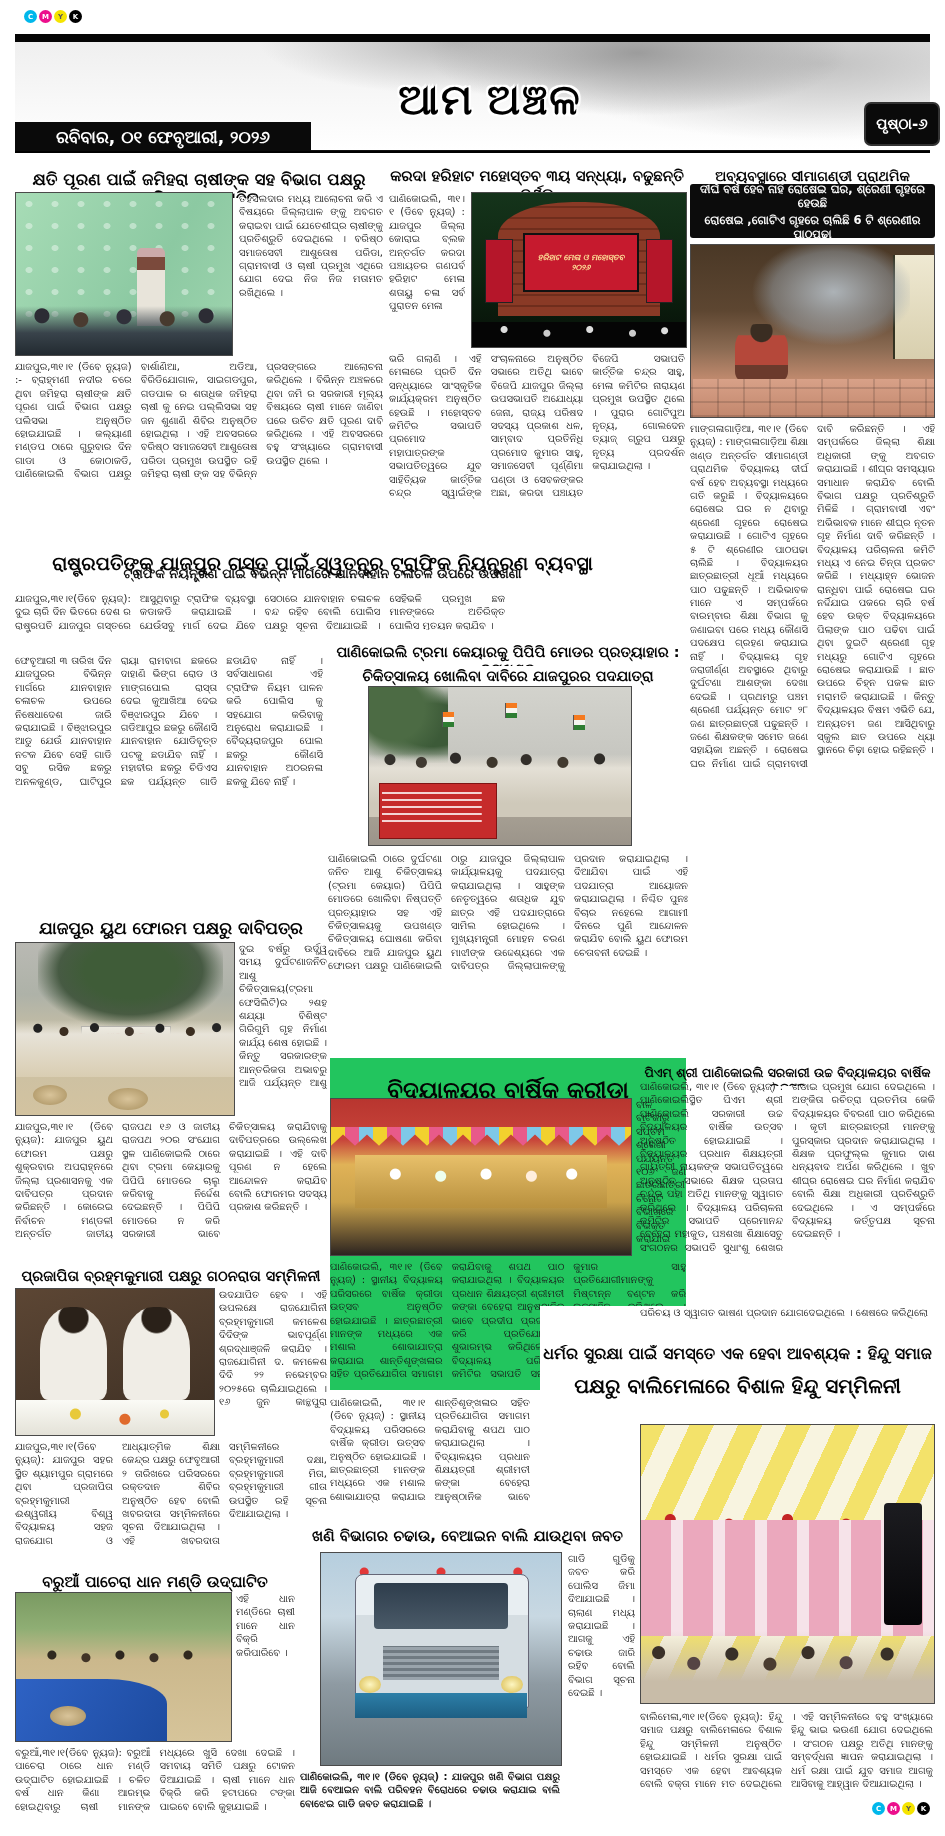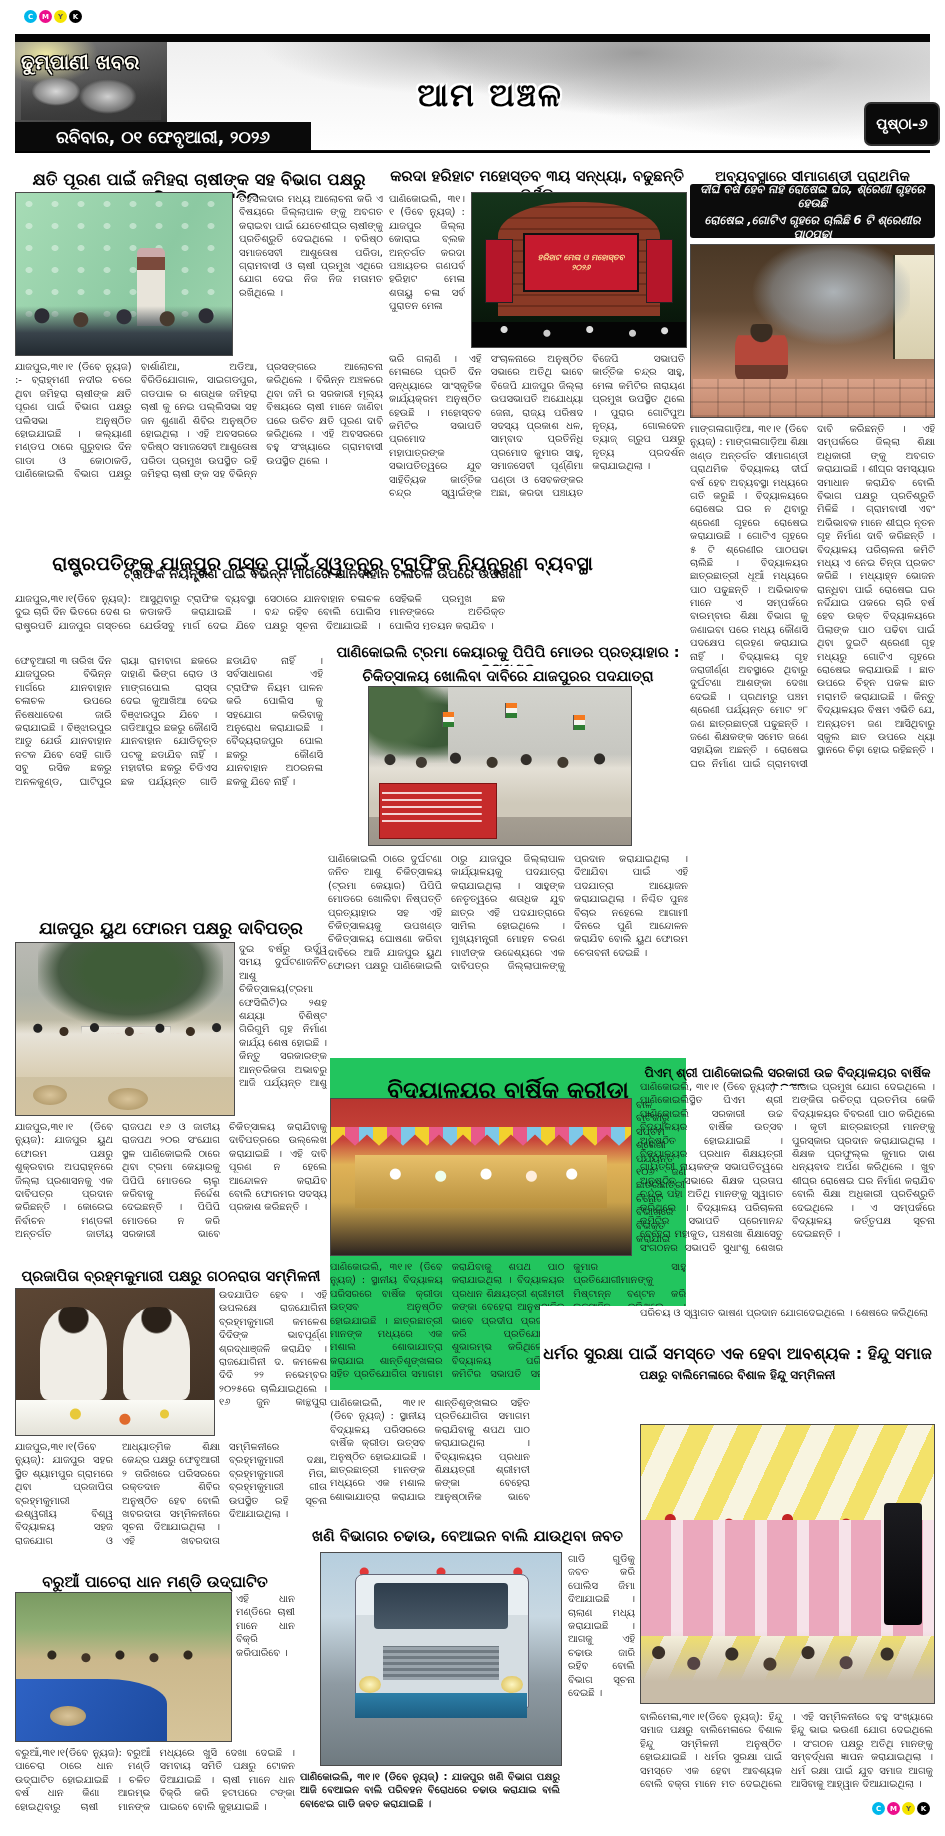--- a/index.html
+++ b/index.html
@@ -26,22 +26,22 @@
      radial-gradient(ellipse 70px 40px at 20% 15%, #efe9a6 0%, transparent 75%),
      linear-gradient(160deg,#8a8a8a 0%,#5d5d5d 40%,#2e2e2e 100%);
      color:#fff;overflow:hidden;}
   .logo .huts{position:absolute;left:6px;bottom:2px;width:140px;height:52px;
      background:
       radial-gradient(ellipse 34px 20px at 25% 45%, #d8d8d8 0%, #888 60%, transparent 72%),
       radial-gradient(ellipse 40px 24px at 62% 55%, #cfcfcf 0%, #777 60%, transparent 72%),
       linear-gradient(0deg,#3a3a3a 0%,transparent 80%);}
   .logo .lg-text{position:absolute;left:6px;top:8px;font-size:20px;font-weight:bold;
      color:#fffdf2;text-shadow:1px 1px 0 #000,-1px -1px 0 #000,1px -1px 0 #000,-1px 1px 0 #000;}
-  .main-title{font-size:32px;font-weight:bold;color:#000;text-align:center;letter-spacing:2px;
-     text-shadow:0 0 2px #fff,0 0 4px #fff,2px 2px 0 #fff,-2px -2px 0 #fff,2px -2px 0 #fff,-2px 2px 0 #fff;}
+  .main-title{font-size:42px;font-weight:bold;color:#000;text-align:center;letter-spacing:2px;
+     text-shadow:0 0 2px #fff,0 0 4px #fff,2px 2px 0 #fff,-2px -2px 0 #fff,2px -2px 0 #fff,-2px 2px 0 #fff;font-family:Liberation Serif, serif;}
   .datebox{background:#0a0a0a;color:#fff;font-size:17px;font-weight:bold;
      display:flex;align-items:center;justify-content:center;}
   .pagebox{background:#0a0a0a;color:#fff;font-size:15px;font-weight:bold;border-radius:7px;
      display:flex;align-items:center;justify-content:center;border:2px solid #333;}
   
   .hl{font-weight:bold;color:#030303;text-align:center;line-height:1.18;overflow:hidden;}
   .subhl{font-weight:bold;color:#111;text-align:center;overflow:hidden;}
   .blackbox{background:#0c0c0c;color:#fbfbfb;text-align:center;font-weight:bold;
      display:flex;flex-direction:column;justify-content:center;gap:3px;border-radius:3px;}
   .bt{font-size:10px;line-height:1.34;text-align:justify;color:#171717;overflow:hidden;column-gap:9px;}
@@ -197,24 +197,20 @@
 
   <div class="abs marks" style="left:24px;top:10px;">
     <div class="dot dot-c">C</div>
     <div class="dot dot-m">M</div>
     <div class="dot dot-y">Y</div>
     <div class="dot dot-k">K</div>
   </div>
 
   <div class="abs toprule" style="left:15px;top:34px;width:915px;height:8px;"></div>
   <div class="abs sky" style="left:15px;top:42px;width:915px;height:108px;"></div>
-  <div class="abs logo" style="left:15px;top:42px;width:152px;height:80px;">
-    <div class="huts"></div>
-    <div class="lg-text">ଢୁମ୍ପାଣୀ ଖବର</div>
-  </div>
   <div class="abs main-title" style="left:280px;top:76px;width:420px;">ଆମ ଅଞ୍ଚଳ</div>
   <div class="abs datebox" style="left:15px;top:122px;width:296px;height:30px;">ରବିବାର, ୦୧ ଫେବୃଆରୀ, ୨୦୨୬</div>
   <div class="abs pagebox" style="left:864px;top:102px;width:72px;height:40px;">ପୃଷ୍ଠା-୬</div>
   <div class="abs" style="left:15px;top:151px;width:915px;height:2px;background:#000;"></div>
 
   <section class="abs" style="left:15px;top:156px;width:368px;height:378px;">
     <h2 class="hl abs" style="left:0;top:0;width:368px;height:28px;font-size:16.5px;">କ୍ଷତି ପୂରଣ ପାଇଁ ଜମିହରା ଚାଷୀଙ୍କ ସହ ବିଭାଗ ପକ୍ଷରୁ ପଲିସଭା ଅନୁଷ୍ଠିତ</h2>
     <div class="ph phA abs" style="left:0;top:36px;width:216px;height:162px;">
       <div class="spkA"></div>
       <div class="crowdA"></div>
@@ -234,21 +230,21 @@
         <span>ହରିହାଟ ମେଳା ଓ ମହୋସ୍ତବ</span>
         <span>୨୦୨୬</span>
       </div>
       <div class="crowdB"></div>
     </div>
     <div class="bt abs" style="left:0;top:196px;width:296px;height:182px;column-count:3;">ଭରି ଗଲାଣି । ଏହି ମେଳାରେ ପ୍ରତି ଦିନ ସନ୍ଧ୍ୟାରେ ସାଂସ୍କୃତିକ କାର୍ଯ୍ୟକ୍ରମ ଅନୁଷ୍ଠିତ ହେଉଛି । ମହୋସ୍ତବ କମିଟିର ସଭାପତି ପ୍ରମୋଦ ମହାପାତ୍ରଙ୍କ ସଭାପତିତ୍ୱରେ ଯୁବ ସାହିତ୍ୟିକ କାର୍ତ୍ତିକ ଚନ୍ଦ୍ର ସ୍ୱାଇଁଙ୍କ ସଂଚାଳନାରେ ଅନୁଷ୍ଠିତ ସଭାରେ ଅତିଥି ଭାବେ ବିଜେପି ଯାଜପୁର ଜିଲ୍ଲା ଉପସଭାପତି ଅଯୋଧ୍ୟା ଜେନା, ରାଜ୍ୟ ପରିଷଦ ସଦସ୍ୟ ପ୍ରକାଶ ଧଳ, ସାମ୍ବାଦ ପ୍ରତିନିଧି ପ୍ରମୋଦ କୁମାର ସାହୁ, ସମାଜସେବୀ ପୂର୍ଣ୍ଣିମା ପଣ୍ଡା ଓ ସେବକଙ୍କର ଅଛା, କରଦା ପଞ୍ଚାୟତ ବିଜେପି ସଭାପତି କାର୍ତ୍ତିକ ଚନ୍ଦ୍ର ସାହୁ, ମେଳା କମିଟିର ନାରାୟଣ ପ୍ରମୁଖ ଉପସ୍ଥିତ ଥିଲେ । ପୁରାର ଗୋଟିପୁଅ ନୃତ୍ୟ, ଗୋଲଦେନ ତ୍ୟାଜ୍ ଗ୍ରୁପ ପକ୍ଷରୁ ନୃତ୍ୟ ପ୍ରଦର୍ଶନ କରାଯାଇଥିଲା ।</div>
   </section>
 
   <section class="abs" style="left:690px;top:156px;width:245px;height:896px;">
     <h2 class="hl abs" style="left:0;top:0;width:245px;height:24px;font-size:14px;">ଅବ୍ୟବସ୍ଥାରେ ସୀମାଗଣ୍ଡୀ ପ୍ରାଥମିକ ବିଦ୍ୟାଳୟ</h2>
-    <div class="blackbox abs" style="left:0;top:28px;width:245px;height:54px;font-size:11.5px;font-style:italic;">
+    <div class="blackbox abs" style="left:0;top:28px;width:245px;height:54px;font-size:11.5px;">
       <span>ଦୀର୍ଘ ବର୍ଷ ହେବ ନାହିଁ ରୋଷେଇ ଘର, ଶ୍ରେଣୀ ଗୃହରେ ହେଉଛି</span>
       <span>ରୋଷେଇ ,ଗୋଟିଏ ଗୃହରେ ଚାଲିଛି 6 ଟି ଶ୍ରେଣୀର ପାଠପଢା</span>
     </div>
     <div class="ph phC abs" style="left:0;top:88px;width:243px;height:172px;">
       <div class="winC"></div>
       <div class="cookC"></div>
       <div class="tilesC"></div>
       <div class="smokeC"></div>
     </div>
     <div class="bt abs" style="left:0;top:266px;width:245px;height:630px;column-count:2;">ମାଙ୍ଗଳାଗାଡ଼ିଆ, ୩୧।୧ (ଡିବେ ନ୍ୟୁଜ୍) : ମାଙ୍ଗଳାଗାଡ଼ିଆ ଶିକ୍ଷା ଖଣ୍ଡ ଅନ୍ତର୍ଗତ ସୀମାଗଣ୍ଡୀ ପ୍ରାଥମିକ ବିଦ୍ୟାଳୟ ଦୀର୍ଘ ବର୍ଷ ହେବ ଅବ୍ୟବସ୍ଥା ମଧ୍ୟରେ ଗତି କରୁଛି । ବିଦ୍ୟାଳୟରେ ରୋଷେଇ ଘର ନ ଥିବାରୁ ଶ୍ରେଣୀ ଗୃହରେ ରୋଷେଇ କରାଯାଉଛି । ଗୋଟିଏ ଗୃହରେ ୫ ଟି ଶ୍ରେଣୀର ପାଠପଢା ଚାଲିଛି । ବିଦ୍ୟାଳୟର ଛାତ୍ରଛାତ୍ରୀ ଧୂଆଁ ମଧ୍ୟରେ ପାଠ ପଢୁଛନ୍ତି । ଅଭିଭାବକ ମାନେ ଏ ସମ୍ପର୍କରେ ବାରମ୍ବାର ଶିକ୍ଷା ବିଭାଗ କୁ ଜଣାଇବା ପରେ ମଧ୍ୟ କୌଣସି ପଦକ୍ଷେପ ଗ୍ରହଣ କରାଯାଇ ନାହିଁ । ବିଦ୍ୟାଳୟ ଗୃହ ଜରାଜୀର୍ଣ୍ଣ ଅବସ୍ଥାରେ ଥିବାରୁ ଦୁର୍ଘଟଣା ଆଶଙ୍କା ଦେଖା ଦେଇଛି । ପ୍ରଥମରୁ ପଞ୍ଚମ ଶ୍ରେଣୀ ପର୍ଯ୍ୟନ୍ତ ମୋଟ ୨୮ ଜଣ ଛାତ୍ରଛାତ୍ରୀ ପଢୁଛନ୍ତି । ଜଣେ ଶିକ୍ଷକଙ୍କ ସମେତ ଜଣେ ସହାୟିକା ଅଛନ୍ତି । ରୋଷେଇ ଘର ନିର୍ମାଣ ପାଇଁ ଗ୍ରାମବାସୀ ଦାବି କରିଛନ୍ତି । ଏହି ସମ୍ପର୍କରେ ଜିଲ୍ଲା ଶିକ୍ଷା ଅଧିକାରୀ ଙ୍କୁ ଅବଗତ କରାଯାଇଛି । ଶୀଘ୍ର ସମସ୍ୟାର ସମାଧାନ କରାଯିବ ବୋଲି ବିଭାଗ ପକ୍ଷରୁ ପ୍ରତିଶ୍ରୁତି ମିଳିଛି । ଗ୍ରାମବାସୀ ଏବଂ ଅଭିଭାବକ ମାନେ ଶୀଘ୍ର ନୂତନ ଗୃହ ନିର୍ମାଣ ଦାବି କରିଛନ୍ତି । ବିଦ୍ୟାଳୟ ପରିଚାଳନା କମିଟି ମଧ୍ୟ ଏ ନେଇ ଚିନ୍ତା ପ୍ରକଟ କରିଛି । ମଧ୍ୟାହ୍ନ ଭୋଜନ ରାନ୍ଧିବା ପାଇଁ ରୋଷେଇ ଘର ନର୍ଦ୍ଦିଯାଇ ପକରେ ଚାରି ବର୍ଷ ହେବ ଉକ୍ତ ବିଦ୍ୟାଳୟରେ ପିଲାଙ୍କ ପାଠ ପଢିବା ପାଇଁ ଥିବା ଦୁଇଟି ଶ୍ରେଣୀ ଗୃହ ମଧ୍ୟରୁ ଗୋଟିଏ ଗୃହରେ ରୋଷେଇ କରାଯାଉଛି । ଛାତ ଉପରେ ଚିହ୍ନ ପକଳ ଛାତ ମରାମତି କରାଯାଇଛି । କିନ୍ତୁ ବିଦ୍ୟାଳୟର ବିଷମ ଏଭିତି ଯେ, ଅନ୍ୟତମ ଜଣ ଆସିଥିବାରୁ ସ୍କୁଲ ଛାତ ଉପରେ ଧ୍ୟା ସ୍ଥାନରେ ଚିଢ଼ା ହୋଇ ରହିଛନ୍ତି ।</div>
@@ -311,21 +307,21 @@
   <div class="bt abs" style="left:330px;top:1396px;width:200px;height:112px;column-count:2;">ପାଣିକୋଇଲି, ୩୧।୧ (ଡିବେ ନ୍ୟୁଜ୍) : ସ୍ଥାନୀୟ ବିଦ୍ୟାଳୟ ପରିସରରେ ବାର୍ଷିକ କ୍ରୀଡା ଉତ୍ସବ ଅନୁଷ୍ଠିତ ହୋଇଯାଇଛି । ଛାତ୍ରଛାତ୍ରୀ ମାନଙ୍କ ମଧ୍ୟରେ ଏକ ମଶାଲ ଶୋଭାଯାତ୍ରା କରାଯାଇ ଶାନ୍ତିଶୃଙ୍ଖଳାର ସହିତ ପ୍ରତିଯୋଗିତା ସମାଗମ କରାଯିବାକୁ ଶପଥ ପାଠ କରାଯାଇଥିଲା । ବିଦ୍ୟାଳୟର ପ୍ରଧାନ ଶିକ୍ଷୟତ୍ରୀ ଶ୍ରୀମତୀ କଙ୍କା ବେହେରା ଆନୁଷ୍ଠାନିକ ଭାବେ ପ୍ରଦୀପ ପ୍ରଜ୍ୱଳନ କରି ପ୍ରତିଯୋଗିତାର ଶୁଭାରମ୍ଭ କରିଥିଲେ । ବିଦ୍ୟାଳୟ ପରିଚାଳନା କମିଟିର ସଭାପତି ସନ୍ତୋଷ କୁମାର ସାହୁ ପ୍ରତିଯୋଗୀମାନଙ୍କୁ ମିଷ୍ଟାନ୍ନ ବଣ୍ଟନ କରି ଉତ୍ସାହିତ କରିଥିଲେ । ବିଦ୍ୟାଳୟ ପକ୍ଷରୁ ରୋଜାଲିନା ନାୟକ, ପ୍ରିୟଙ୍କା ଚଟମ୍ପ୍ନା ସାହୁ, ଦାସରଥି କିସ୍କୁ ଓ ସ୍ଥାୟୀଶ୍ରେଣୀ ବିଶ୍ୱାଳ କ୍ରୀଡା ପ୍ରତିଯୋଗିତା ପରିଚାଳନା କରିଥିଲେ ।</div>
 
   <section class="abs" style="left:640px;top:1056px;width:295px;height:274px;">
     <h2 class="hl abs" style="left:0;top:0;width:295px;height:20px;font-size:12.5px;">ପିଏମ୍ ଶ୍ରୀ ପାଣିକୋଇଲି ସରକାରୀ ଉଚ୍ଚ ବିଦ୍ୟାଳୟର ବାର୍ଷିକ ଉତ୍ସବ</h2>
     <div class="bt abs" style="left:0;top:24px;width:295px;height:248px;column-count:2;">ପାଣିକୋଇଲି, ୩୧।୧ (ଡିବେ ନ୍ୟୁଜ୍) : ପାଣିକୋଇଲିସ୍ଥିତ ପିଏମ ଶ୍ରୀ ପାଣିକୋଇଲି ସରକାରୀ ଉଚ୍ଚ ବିଦ୍ୟାଳୟର ବାର୍ଷିକ ଉତ୍ସବ ଅନୁଷ୍ଠିତ ହୋଇଯାଇଛି । ବିଦ୍ୟାଳୟର ପ୍ରଧାନ ଶିକ୍ଷୟତ୍ରୀ ଗାୟତ୍ରୀ ନାୟକଙ୍କ ସଭାପତିତ୍ୱରେ ଅନୁଷ୍ଠିତ ସଭାରେ ଶିକ୍ଷକ ପ୍ରତାପ ଚନ୍ଦ୍ର ପହା ଅତିଥି ମାନଙ୍କୁ ସ୍ୱାଗତ କରିଥିଲେ । ବିଦ୍ୟାଳୟ ପରିଚାଳନା କମିଟିର ସଭାପତି ପ୍ରେମାନନ୍ଦ ବେହେରା ମହାକୁଡ, ପଞ୍ଚଶଖା ଶିକ୍ଷାସେତୁ ସଂଗଠନର ସଭାପତି ସୁଧାଂଶୁ ଶେଖର ଗଡାଇ ପ୍ରମୁଖ ଯୋଗ ଦେଇଥିଲେ । ଅଙ୍କିତା ରଚିତ୍ରା ପ୍ରତମିତା କେକି ବିଦ୍ୟାଳୟର ବିବରଣୀ ପାଠ କରିଥିଲେ । କୃତୀ ଛାତ୍ରଛାତ୍ରୀ ମାନଙ୍କୁ ପୁରସ୍କାର ପ୍ରଦାନ କରାଯାଇଥିଲା । ଶିକ୍ଷକ ପ୍ରଫୁଲ୍ଲ କୁମାର ଦାଶ ଧନ୍ୟବାଦ ଅର୍ପଣ କରିଥିଲେ । ଖୁବ ଶୀଘ୍ର ରୋଷେଇ ଘର ନିର୍ମାଣ କରାଯିବ ବୋଲି ଶିକ୍ଷା ଅଧିକାରୀ ପ୍ରତିଶ୍ରୁତି ଦେଇଥିଲେ । ଏ ସମ୍ପର୍କରେ ବିଦ୍ୟାଳୟ କର୍ତ୍ତୃପକ୍ଷ ସୂଚନା ଦେଇଛନ୍ତି ।</div>
   </section>
 
   <section class="abs" style="left:540px;top:1306px;width:395px;height:512px;background:#fff;">
     <div class="bt abs" style="left:100px;top:0;width:295px;height:20px;column-count:1;">ପରିଚୟ ଓ ସ୍ୱାଗତ ଭାଷଣ ପ୍ରଦାନ ଯୋଗଦେଇଥିଲେ । ଶେଷରେ କରିଥିଲୋ</div>
     <h2 class="hl abs" style="left:0;top:26px;width:395px;height:24px;font-size:16px;">ଧର୍ମର ସୁରକ୍ଷା ପାଇଁ ସମସ୍ତେ ଏକ ହେବା ଆବଶ୍ୟକ : ହିନ୍ଦୁ ସମାଜ</h2>
-    <h2 class="hl abs" style="left:0;top:52px;width:395px;height:24px;font-size:12px;">ପକ୍ଷରୁ ବାଲିମେଳାରେ ବିଶାଳ ହିନ୍ଦୁ ସମ୍ମିଳନୀ</h2>
+    <h2 class="hl abs" style="left:0;top:52px;width:395px;height:24px;font-size:20px;">ପକ୍ଷରୁ ବାଲିମେଳାରେ ବିଶାଳ ହିନ୍ଦୁ ସମ୍ମିଳନୀ</h2>
     <div class="ph phK abs" style="left:100px;top:118px;width:293px;height:278px;">
       <div class="garK"></div>
       <div class="drapeK"></div>
       <div class="spkrK"></div>
       <div class="crowdK"></div>
     </div>
     <div class="bt abs" style="left:100px;top:404px;width:293px;height:106px;column-count:2;">ବାଲିମେଳା,୩୧।୧(ଡିବେ ନ୍ୟୁଜ୍): ହିନ୍ଦୁ ସମାଜ ପକ୍ଷରୁ ବାଲିମେଳାରେ ବିଶାଳ ହିନ୍ଦୁ ସମ୍ମିଳନୀ ଅନୁଷ୍ଠିତ ହୋଇଯାଇଛି । ଧର୍ମର ସୁରକ୍ଷା ପାଇଁ ସମସ୍ତେ ଏକ ହେବା ଆବଶ୍ୟକ ବୋଲି ବକ୍ତା ମାନେ ମତ ଦେଇଥିଲେ । ଏହି ସମ୍ମିଳନୀରେ ବହୁ ସଂଖ୍ୟାରେ ହିନ୍ଦୁ ଭାଇ ଭଉଣୀ ଯୋଗ ଦେଇଥିଲେ । ସଂଗଠନ ପକ୍ଷରୁ ଅତିଥି ମାନଙ୍କୁ ସମ୍ବର୍ଦ୍ଧନା ଜ୍ଞାପନ କରାଯାଇଥିଲା । ଧର୍ମ ରକ୍ଷା ପାଇଁ ଯୁବ ସମାଜ ଆଗକୁ ଆସିବାକୁ ଆହ୍ୱାନ ଦିଆଯାଇଥିଲା ।</div>
   </section>
 
   <section class="abs" style="left:300px;top:1516px;width:335px;height:302px;background:#fff;">

